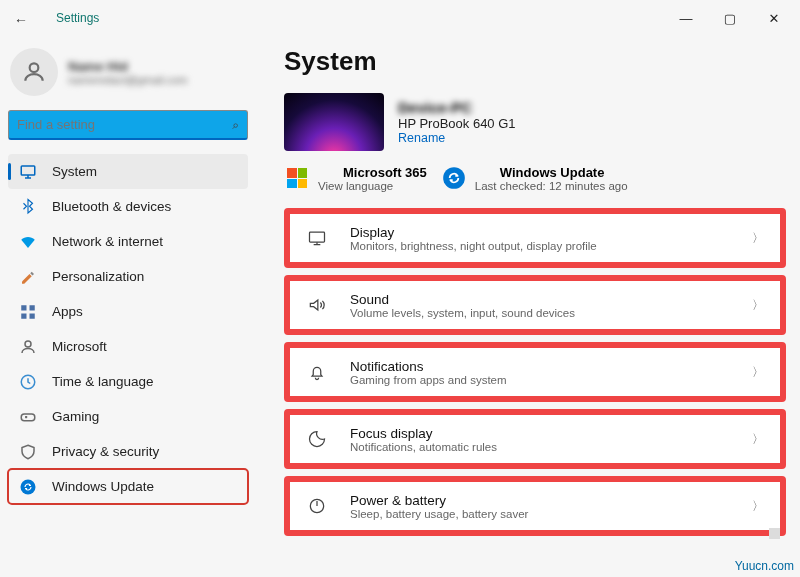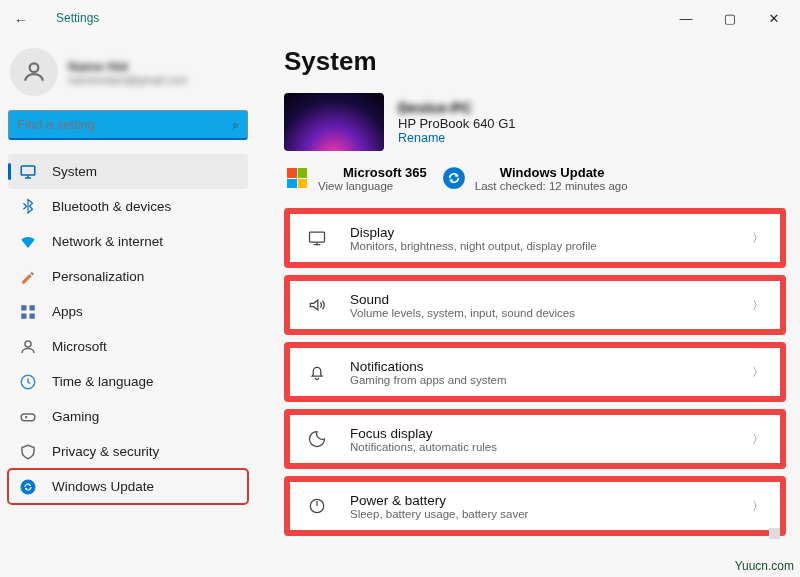--- a/index.html
+++ b/index.html
@@ -54,21 +54,21 @@
 
 .cards { display:flex; flex-direction:column; gap:7px; }
 .card { background:#fff; border:6px solid #ef4444; border-radius:4px; height:60px; display:flex; align-items:center; padding:4px 16px; }
 .cicon { width:22px; height:22px; margin-right:22px; display:flex; align-items:center; justify-content:center; color:#444; }
 .cicon svg { width:20px; height:20px; stroke:#444; fill:none; stroke-width:1.5; }
 .cbody { flex:1; }
 .ctitle { font-size:13.5px; color:#111; }
 .cdesc { font-size:11.5px; color:#666; }
 .chev { color:#555; font-size:12px; }
 
-.watermark { position:absolute; right:6px; bottom:4px; font-size:12px; color:#14532d; }
+.watermark { position:absolute; right:6px; bottom:4px; font-size:12px; color:#0369a1; }
 .sb-block { position:absolute; right:20px; bottom:38px; width:11px; height:11px; background:#dcdcdc; }
 </style>
 </head>
 <body>
 
 <div class="titlebar">
   <div class="back-btn">←</div>
   <div class="titlebar-title">Settings</div>
   <div class="win-controls">
     <div>—</div>

